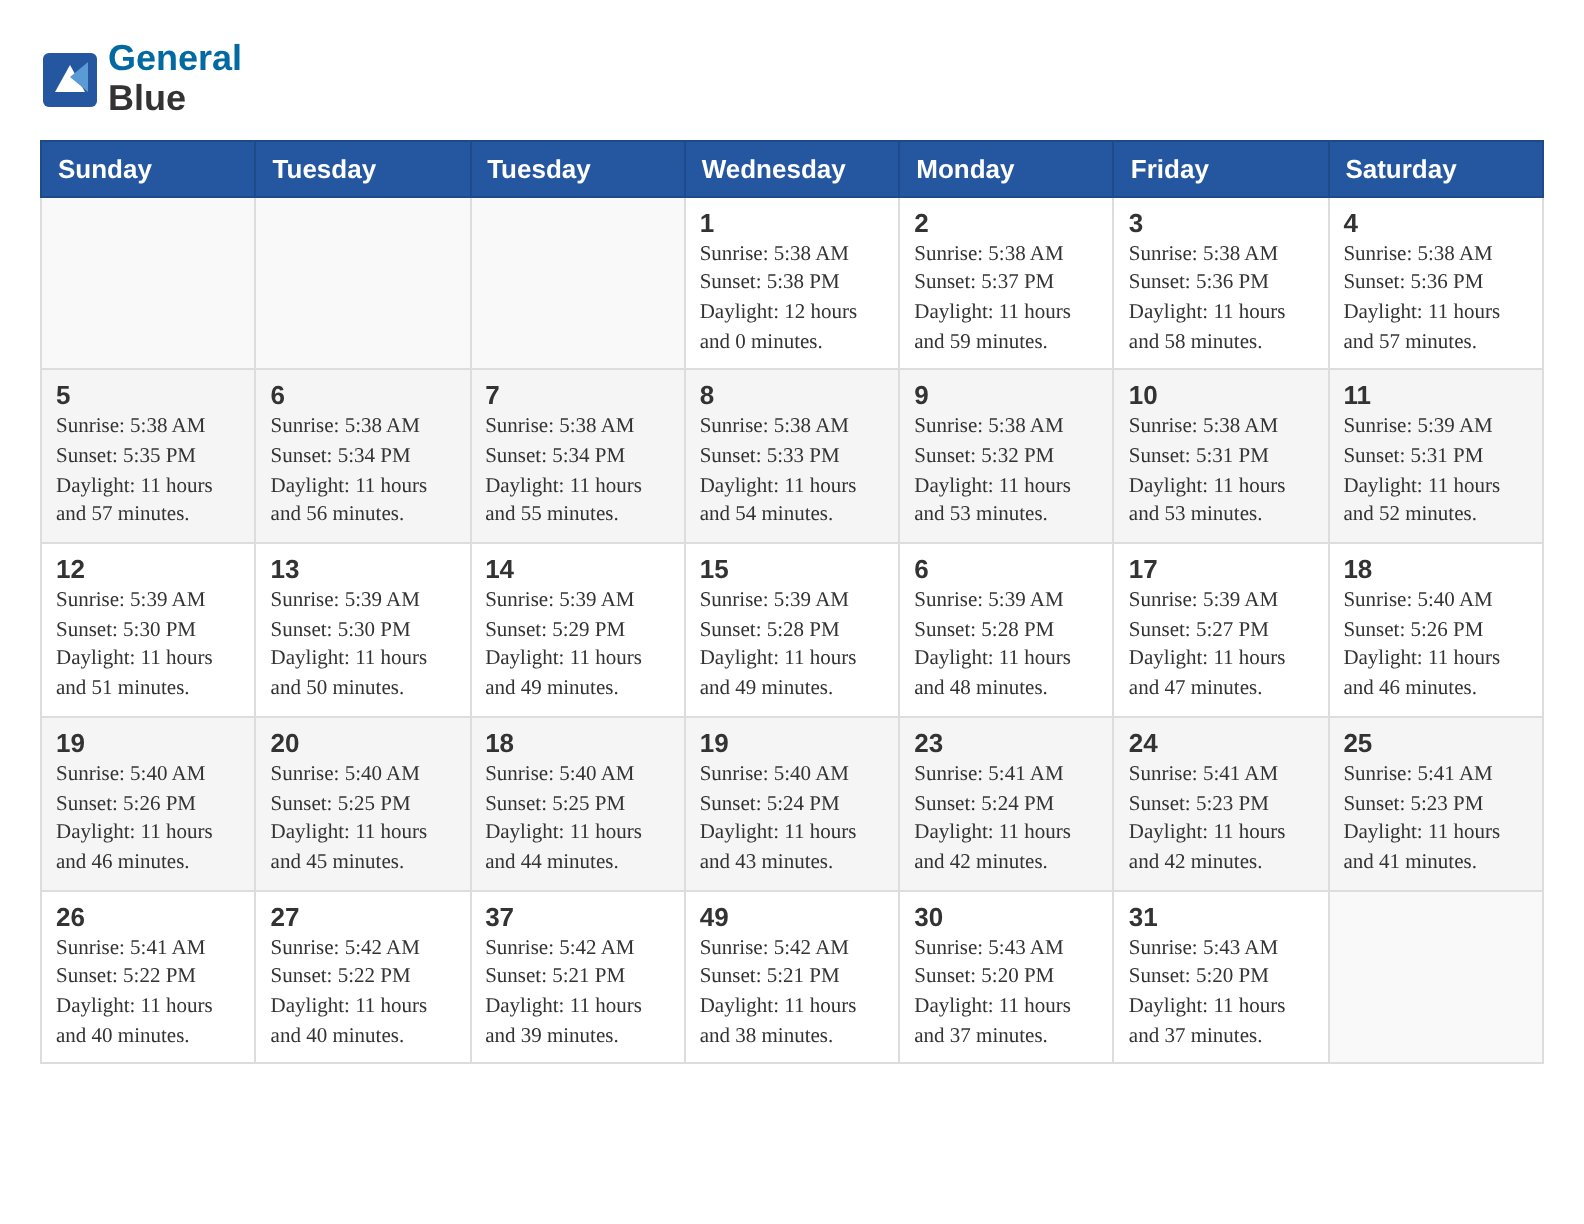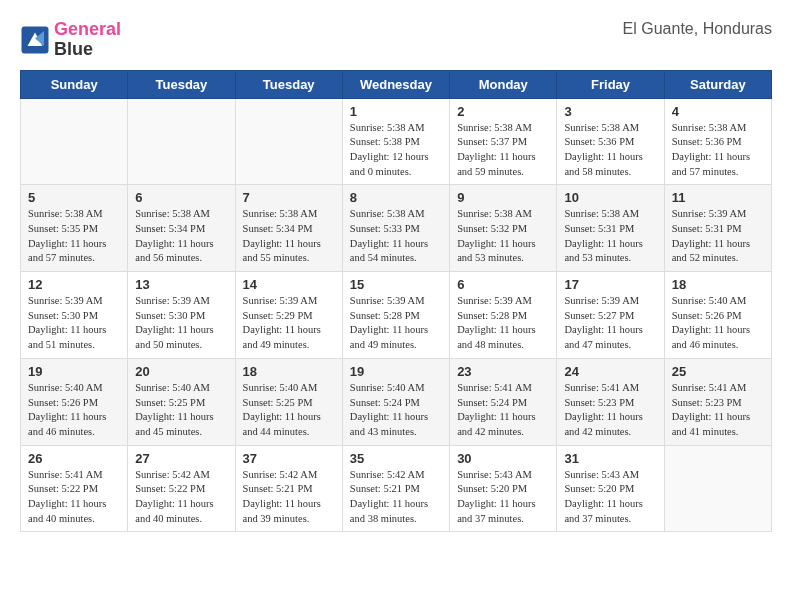--- a/index.html
+++ b/index.html
@@ -21,21 +21,21 @@
       align-items: center;
     }
     .logo-text {
       display: flex;
       flex-direction: column;
       font-size: 18px;
       font-weight: bold;
       color: #333;
       line-height: 1.1;
     }
-    .logo-text span:first-child { color: #ec4899; }
+    .logo-text span:first-child { color: #0369a1; }
     .logo-icon {
       width: 30px;
       height: 30px;
       margin-right: 4px;
     }
     .title-area {
       text-align: right;
     }
     .month-title {
       font-size: 36px;
@@ -47,21 +47,21 @@
       color: #555;
     }
     .calendar {
       width: 100%;
       border-collapse: collapse;
       border: 1px solid #ccc;
     }
     .calendar th {
       background-color: #2457a0;
       color: #fff;
-      text-align: center;
+      text-align: left;
       padding: 6px 8px;
       font-size: 13px;
       border: 1px solid #1e4a8a;
     }
     .calendar td {
       vertical-align: top;
       padding: 5px 7px;
       border: 1px solid #ddd;
       width: calc(100% / 7);
       min-height: 90px;
@@ -99,21 +99,20 @@
       <rect x="2" y="2" width="36" height="36" rx="4" fill="#2457a0"></rect>
       <polygon points="10,28 20,10 30,28" fill="white"></polygon>
       <polygon points="20,18 32,8 32,28" fill="#5b9bd5"></polygon>
     </svg>
     <div class="logo-text">
       <span>General</span>
       <span>Blue</span>
     </div>
   </div>
   <div class="title-area">
-    <div class="subtitle">El Guante, Honduras</div>
   </div>
 </div>
 
 <table class="calendar">
   <thead>
     <tr>
     <th>Sunday</th>
         <th>Tuesday</th>
         <th>Tuesday</th>
         <th>Wednesday</th>
@@ -325,21 +324,21 @@
 and 40 minutes.</div>
         </td>
         <td>
           <div class="day-number">37</div>
           <div class="day-info" style="white-space: pre-line;">Sunrise: 5:42 AM
 Sunset: 5:21 PM
 Daylight: 11 hours
 and 39 minutes.</div>
         </td>
         <td>
-          <div class="day-number">35</div>
+          <div class="day-number">49</div>
           <div class="day-info" style="white-space: pre-line;">Sunrise: 5:42 AM
 Sunset: 5:21 PM
 Daylight: 11 hours
 and 38 minutes.</div>
         </td>
         <td>
           <div class="day-number">30</div>
           <div class="day-info" style="white-space: pre-line;">Sunrise: 5:43 AM
 Sunset: 5:20 PM
 Daylight: 11 hours

